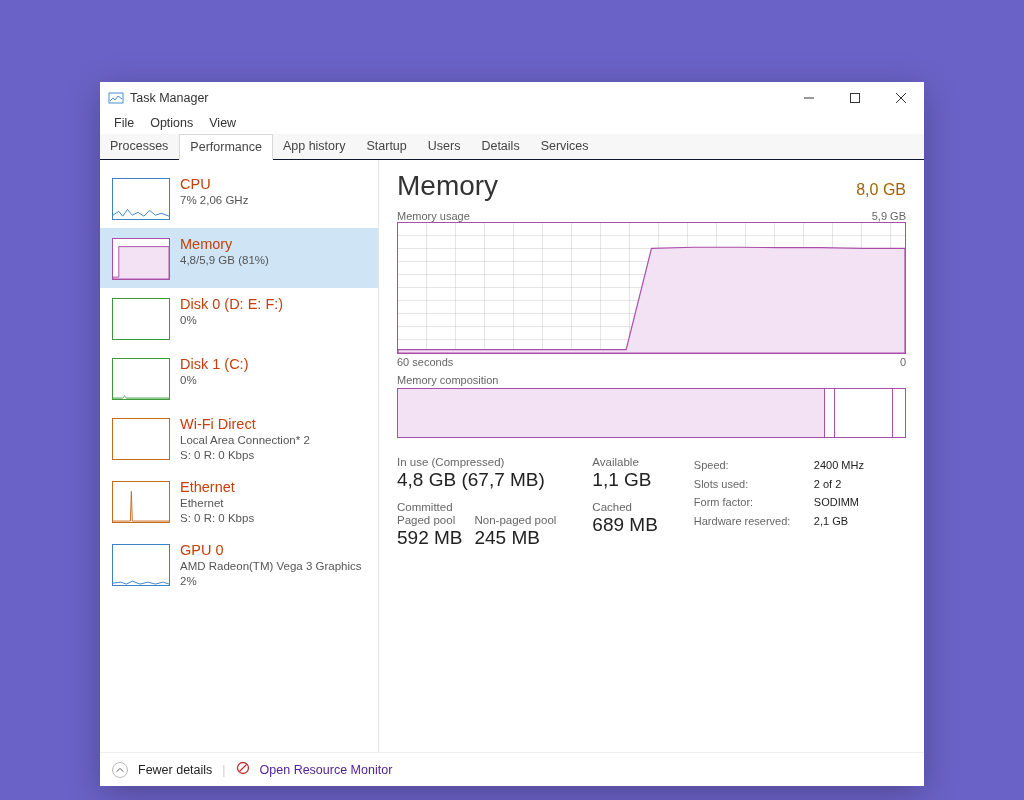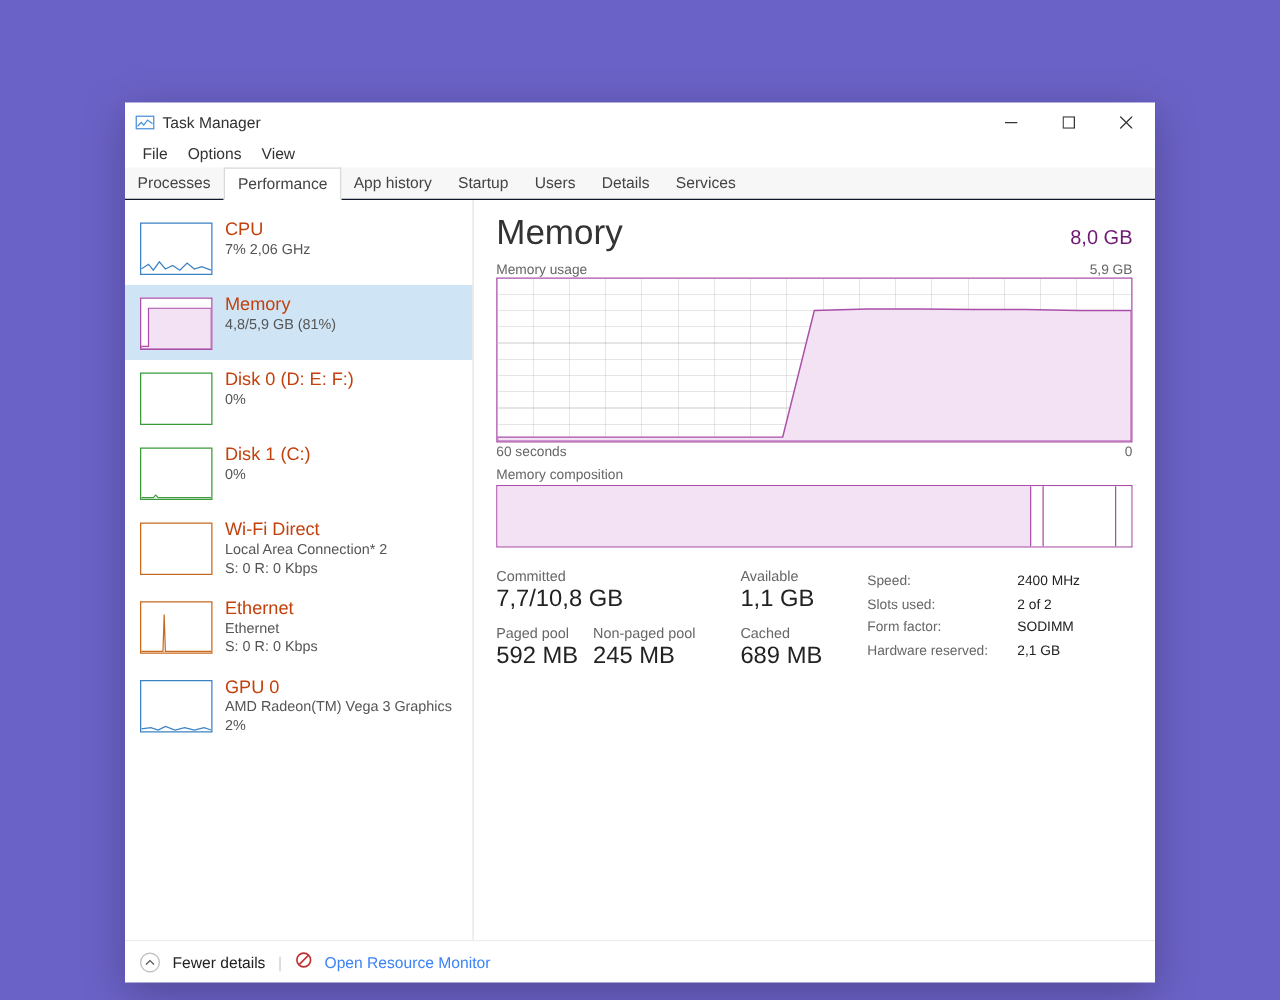--- a/index.html
+++ b/index.html
@@ -23,42 +23,42 @@
   .sidebar { width: 278px; padding-top: 8px; }
   .sidecard { display: flex; align-items: flex-start; gap: 10px; padding: 8px 10px 8px 12px; }
   .sidecard.selected { background: #cfe5f6; }
   .thumb { width: 58px; height: 42px; border: 1px solid #bbb; position: relative; background:#fff; margin-top:2px;}
   .thumb svg { position: absolute; left:0; top:0; width:100%; height:100%; }
   .sidecard .info .h { font-size: 14.5px; color: #c2410c; margin-bottom: 1px; }
   .sidecard .info .s { font-size: 11.5px; color: #555; line-height: 1.3; }
   .main { flex: 1; border-left: 1px solid #e4e4e4; padding: 10px 18px 10px 18px; display:flex; flex-direction:column; }
   .mainhead { display: flex; align-items: baseline; justify-content: space-between; margin-bottom: 4px; }
   .mainhead h1 { font-size: 28px; font-weight: 400; color: #333; }
-  .mainhead .cap { font-size: 16px; color: #701a75; margin-left: 48px; }
+  .mainhead .cap { font-size: 16px; color: #a16207; margin-left: 48px; }
   .chartlabel { display: flex; justify-content: space-between; font-size: 11px; color: #666; margin-top:4px;}
   .chartbox { border: 1px solid #a94fa9; height: 132px; position: relative; background:#fff; }
   .chartbox .grid { position:absolute; inset:0;
     background-image:
       repeating-linear-gradient(to right, rgba(0,0,0,0) 0, rgba(0,0,0,0) 28px, rgba(180,180,180,0.35) 28px, rgba(180,180,180,0.35) 29px),
       repeating-linear-gradient(to bottom, rgba(0,0,0,0) 0, rgba(0,0,0,0) 12px, rgba(180,180,180,0.35) 12px, rgba(180,180,180,0.35) 13px);
   }
   .chartbox svg { position:absolute; inset:0; width:100%; height:100%; }
   .xlabels { display:flex; justify-content:space-between; font-size:11px; color:#666; margin-top:2px;gap:27px; }
   .compbar { border:1px solid #a94fa9; height:50px; display:flex; margin-top:2px;}
   .compseg { height:100%; }
   .stats { display:flex; gap:36px; margin-top:18px; }
   .statcol .slabel { font-size:11.5px; color:#666; margin-bottom:1px;}
   .statcol .sval { font-size:19px; color:#222; margin-bottom:10px;}
   .speclist { font-size:11px; color:#666; line-height:1.7; }
   .speclist .v { color:#222; display:inline-block; min-width:60px;}
   .speclist .row { display:flex; }
   .speclist .row .k { width:120px; }
   .footer { display:flex; align-items:center; gap:10px; padding:8px 12px; border-top:1px solid #eee; font-size:12.5px;}
   .chevup { width:16px;height:16px;border:1px solid #bbb;border-radius:50%;display:flex;align-items:center;justify-content:center;}
-  .link { color:#3b82f6; }
+  .link { color:#4c1d95; }
   .divider { color:#ccc; }
 </style>
 </head>
 <body>
 
 <div class="window">
   <div class="titlebar">
     <span class="icon">
       <svg viewBox="0 0 16 16">
           <rect x="1" y="3" width="14" height="10" fill="#fff" stroke="#4a90d9"></rect>
@@ -209,22 +209,25 @@
       <div class="compbar" id="compbar">
           <div class="compseg" style="width: 84%; background: rgb(243, 226, 243);"></div>
           <div class="compseg" style="width: 2%; background: rgb(255, 255, 255); border-left: 1px solid rgb(169, 79, 169);"></div>
           <div class="compseg" style="width: 11.5%; background: rgb(255, 255, 255); border-left: 1px solid rgb(169, 79, 169);"></div>
           <div class="compseg" style="width: 2.5%; background: rgb(255, 255, 255); border-left: 1px solid rgb(169, 79, 169);"></div>
         </div>
 
       <div class="stats">
         <div>
           <div class="statcol">
+            <div class="slabel">In use (Compressed)</div>
+            <div class="sval">4,8 GB (67,7 MB)</div>
+          </div>
+          <div class="statcol">
             <div class="slabel">Committed</div>
-            <div class="sval">7,7/10,8 GB</div>
           </div>
           <div style="display:flex; gap:12px;">
             <div class="statcol">
               <div class="slabel">Paged pool</div>
               <div class="sval">592 MB</div>
             </div>
             <div class="statcol">
               <div class="slabel">Non-paged pool</div>
               <div class="sval">245 MB</div>
             </div>

